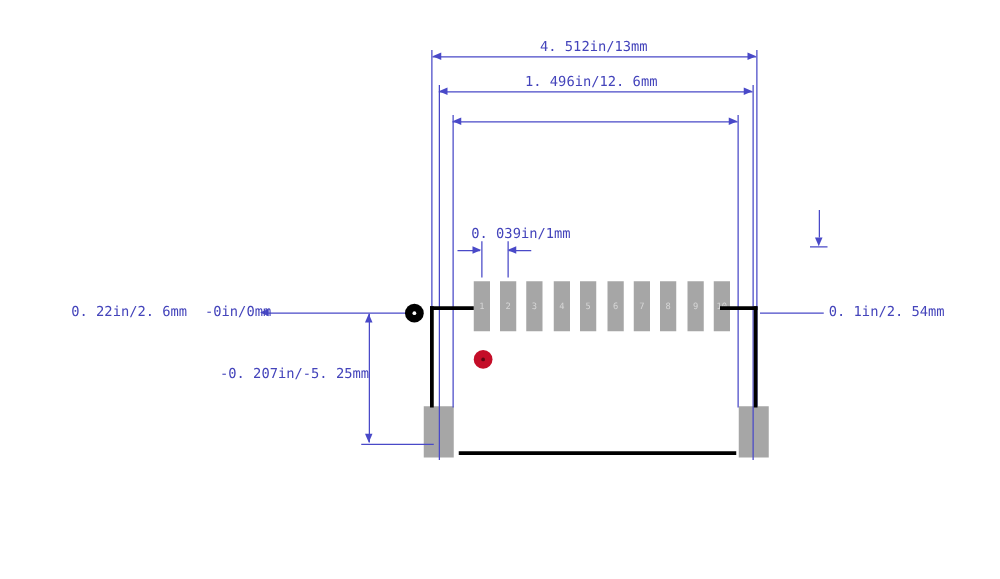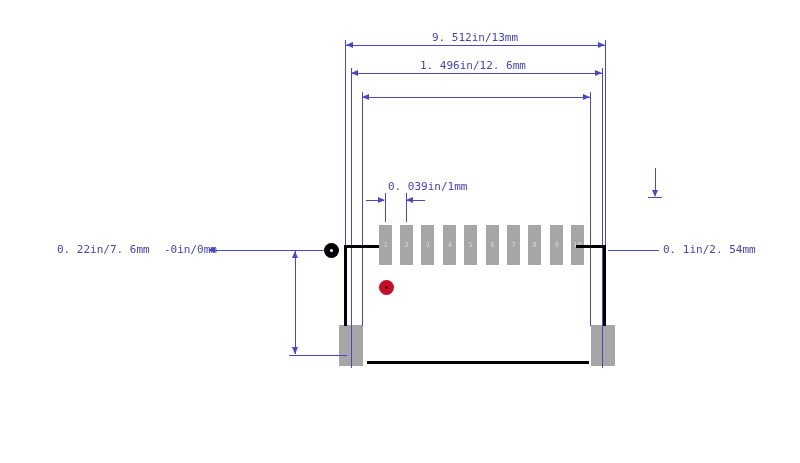--- a/index.html
+++ b/index.html
@@ -100,20 +100,21 @@
   <div class="bseg" style="left:603px;top:245px;width:3px;height:81px"></div>
   <div class="bseg" style="left:367px;top:361px;width:222px;height:3px"></div>
 
   <div class="marker origin-marker" style="left:324px;top:243px">
       <span class="dot"></span>
     </div>
   <div class="marker pin1-marker" style="left:379px;top:280px">
       <span class="dot"></span>
     </div>
 
-  <div class="dim-text" style="left:432px;top:31px">9. 512in/13mm</div>
+  <div class="dim-text" style="left:432px;top:31px">4. 512in/13mm</div>
   <div class="dim-text" style="left:420px;top:59px">1. 496in/12. 6mm</div>
-  <div class="dim-text" style="left:388px;top:180px">0. 039in/1mm</div>
-  <div class="dim-text" style="left:57px;top:243px">0. 22in/7. 6mm</div>
+  <div class="dim-text" style="left:377px;top:180px">0. 039in/1mm</div>
+  <div class="dim-text" style="left:57px;top:243px">0. 22in/2. 6mm</div>
   <div class="dim-text" style="left:164px;top:243px">-0in/0mm</div>
+  <div class="dim-text" style="left:176px;top:292px">-0. 207in/-5. 25mm</div>
   <div class="dim-text" style="left:663px;top:243px">0. 1in/2. 54mm</div>
 
 </div>
 
 </body></html>

